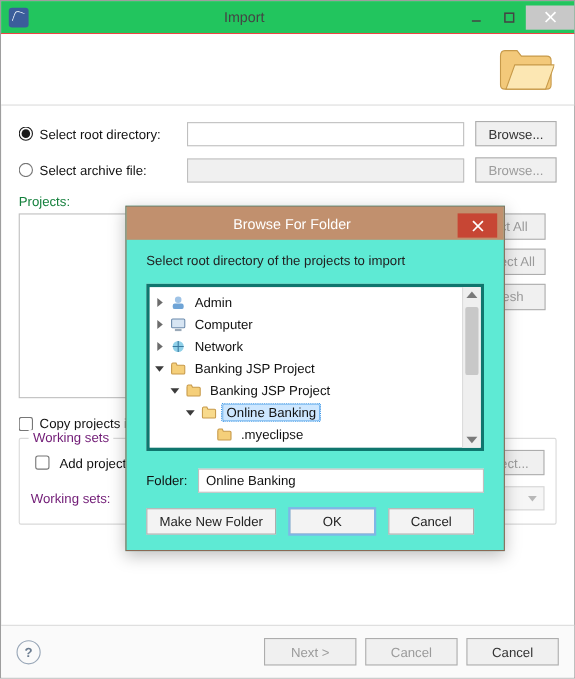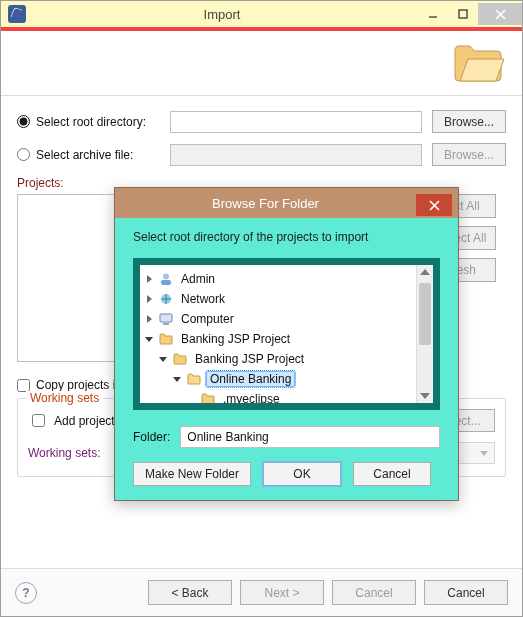--- a/index.html
+++ b/index.html
@@ -1,21 +1,21 @@
 <!DOCTYPE html>
 <html><head>
 <meta charset="utf-8">
 <style>
   * { box-sizing: border-box; font-family: "Segoe UI", Tahoma, sans-serif; font-size: 12px; }
   html, body { margin: 0; padding: 0; }
   body { background: #fff; }
 
   
   .outer-window { width: 523px; height: 617px; position: relative; border: 1px solid #9e9e9e; background: #fff; }
-  .outer-titlebar { height: 30px; background: #fef9c3; border-bottom: 4px solid #ef4444; display: flex; align-items: center; }
+  .outer-titlebar { height: 30px; background: #22c55e; border-bottom: 1px solid #ef4444; display: flex; align-items: center; }
   .outer-titlebar .app-icon { width: 18px; height: 18px; margin-left: 7px; background: #3b5d9b; border-radius: 3px; position: relative; }
   .outer-titlebar .app-icon::after { content: ""; position: absolute; left: 4px; top: 3px; width: 8px; height: 10px; border: 1.5px solid #d6e0ee; border-bottom: none; border-right: none; border-radius: 4px 0 0 0; transform: rotate(20deg); }
   .outer-titlebar .title { flex: 1; text-align: center; color: #444; font-size: 13px; }
   .win-btn-group { display: flex; height: 22px; margin-right: 0; }
   .win-btn { width: 30px; height: 22px; display: flex; align-items: center; justify-content: center; color: #555; }
   .win-btn.close { width: 44px; background: #c8c8c8; color: #fff; }
   .win-btn svg { display: block; }
 
   .header-band { padding: 10px 18px 12px 12px; display: flex; align-items: center; border-bottom: 1px solid #dcdcdc; background: #fff; }
   .header-band-text .ht-title { font-weight: bold; font-size: 14px; color: #0a0a0a; margin-bottom: 5px; }
@@ -26,31 +26,31 @@
   .form-area { padding: 14px 16px 0 16px; }
 
   .radio-row { display: flex; align-items: center; margin-bottom: 10px; }
   .radio-row input[type=radio] { margin: 0 6px 0 0; accent-color: #1a1a1a; }
   .radio-row label { width: 134px; color: #111; }
   .radio-row .text-field { flex: 1; height: 22px; border: 1px solid #bfbfbf; background: #fff; padding: 1px 4px; }
   .radio-row .text-field.disabled { background: #f0f0f0; color: #888; }
   .radio-row .browse-btn { width: 74px; height: 23px; margin-left: 10px; border: 1px solid #adadad; background: #f0f0f0; color: #333; }
   .radio-row .browse-btn:disabled { color: #9b9b9b; }
 
-  .projects-label { margin-top: 4px; margin-bottom: 4px; color: #7f1d1d; }
+  .projects-label { margin-top: 4px; margin-bottom: 4px; color: #15803d; }
   .projects-row { display: flex; gap: 10px; }
   .projects-list { width: 387px; height: 168px; border: 1px solid #bfbfbf; background: #fff; }
   .side-buttons { display: flex; flex-direction: column; gap: 8px; }
   .side-buttons button { width: 82px; height: 24px; border: 1px solid #adadad; background: #f0f0f0; color: #9b9b9b; }
 
   .chk-row { display: flex; align-items: center; gap: 6px; margin-top: 16px; color: #111; }
   .chk-row input[type=checkbox] { margin: 0; accent-color: #1a1a1a; }
 
   .group-box { margin-top: 6px; border: 1px solid #d9d9d9; border-radius: 2px; padding: 10px 10px 12px 10px; position: relative; }
-  .group-box .legend { position: absolute; top: -8px; left: 8px; background: #fff; padding: 0 4px; color: #c2410c; }
+  .group-box .legend { position: absolute; top: -8px; left: 8px; background: #fff; padding: 0 4px; color: #701a75; }
   .ws-row1 { display: flex; align-items: center; gap: 6px; }
   .ws-row1 .ws-label { flex: 1; color: #111; }
   .ws-row1 button { width: 72px; height: 23px; border: 1px solid #adadad; background: #f0f0f0; color: #9b9b9b; }
   .ws-row2 { display: flex; align-items: center; gap: 8px; margin-top: 10px; }
   .ws-row2 .lbl { color: #701a75; width: 86px; }
   .ws-row2 .combo { flex: 1; height: 22px; border: 1px solid #d6d6d6; background: #f6f6f6; position: relative; }
   .ws-row2 .combo::after { content: ""; position: absolute; right: 6px; top: 8px; border-left: 4px solid transparent; border-right: 4px solid transparent; border-top: 5px solid #b8b8b8; }
 
   .bottom-bar { position: absolute; left: 0; right: 0; bottom: 0; height: 48px; border-top: 1px solid #dcdcdc; background: #fafafa; display: flex; align-items: center; padding: 0 14px; gap: 8px; }
   .help-icon { width: 22px; height: 22px; border: 1.5px solid #98a6b7; border-radius: 50%; display: flex; align-items: center; justify-content: center; color: #6b7c90; font-weight: bold; margin-right: 6px; }
@@ -60,21 +60,21 @@
 
   
   .dialog { position: absolute; left: 113px; top: 186px; width: 345px; border: 1px solid #8a6a55; background: #5eead4; box-shadow: 0 4px 14px rgba(0,0,0,.25); }
   .dlg-title { height: 30px; background: #c1906e; display: flex; align-items: center; }
   .dlg-title .t { flex: 1; text-align: center; color: #fff; font-size: 13px; }
   .dlg-close { width: 36px; height: 22px; margin: 4px 6px 0 0; background: #c74634; display: flex; align-items: center; justify-content: center; }
   .dlg-close svg { display: block; }
   .dlg-body { padding: 12px 18px 14px 18px; }
   .dlg-instr { color: #222; margin-bottom: 14px; }
 
-  .tree-wrap { border: 7px solid #0f766e; background: #fff; height: 152px; display: flex; }
+  .tree-wrap { border: 3px solid #0f766e; background: #fff; height: 152px; display: flex; }
   .tree { flex: 1; padding: 4px 2px 4px 4px; overflow: hidden; }
   .vscroll { width: 17px; background: #efefef; border-left: 1px solid #dcdcdc; position: relative; }
   .vscroll .arrow { position: absolute; left: 3px; width: 0; height: 0; border-left: 5px solid transparent; border-right: 5px solid transparent; }
   .vscroll .arrow.up { top: 4px; border-bottom: 6px solid #7a7a7a; }
   .vscroll .arrow.down { bottom: 4px; border-top: 6px solid #7a7a7a; }
   .vscroll .thumb { position: absolute; left: 2px; right: 2px; top: 18px; height: 62px; background: #c8c8c8; border-radius: 2px; }
 
   .node { display: flex; align-items: center; height: 20px; gap: 4px; white-space: nowrap; }
   .expander { width: 10px; display: flex; justify-content: center; color: #6b6b6b; }
   .tri-r::before { content: ""; border-top: 4px solid transparent; border-bottom: 4px solid transparent; border-left: 5px solid #6b6b6b; }
@@ -176,21 +176,20 @@
       </div>
     </div>
 
   </div>
 
   <div class="bottom-bar">
     <div class="help-icon">
         <span>?</span>
       </div>
     <div class="spacer"></div>
-    <button>&lt; Back</button>
     <button disabled="">Next &gt;</button>
     <button disabled="">Cancel</button>
     <button>Cancel</button>
   </div>
 
   <div class="dialog">
     <div class="dlg-title">
       <span class="t">Browse For Folder</span>
       <div class="dlg-close">
         <svg width="11" height="11">
@@ -211,35 +210,35 @@
                   <circle cx="7" cy="4.5" r="3" fill="#9fc3e6"></circle>
                   <rect x="2" y="8" width="10" height="5" rx="2" fill="#6fa4d6"></rect>
                 </svg>
               </span>
             <span class="nlabel">Admin</span>
           </div>
           <div class="node ind1">
             <span class="expander tri-r"></span>
             <span class="ticon">
                 <svg width="14" height="14">
+                  <rect x="1" y="2" width="12" height="8" rx="1" fill="#d7e5f3" stroke="#6b8aac"></rect>
+                  <rect x="4" y="11" width="6" height="2" fill="#9aa9b8"></rect>
+                </svg>
+              </span>
+            <span class="nlabel">Computer</span>
+          </div>
+          <div class="node ind1">
+            <span class="expander tri-r"></span>
+            <span class="ticon">
+                <svg width="14" height="14">
                   <circle cx="7" cy="7" r="5" fill="#8fd0e8"></circle>
                   <path d="M2 7 H12 M7 2 V12" stroke="#3a7aa0" stroke-width="1"></path>
                 </svg>
               </span>
             <span class="nlabel">Network</span>
-          </div>
-          <div class="node ind1">
-            <span class="expander tri-r"></span>
-            <span class="ticon">
-                <svg width="14" height="14">
-                  <rect x="1" y="2" width="12" height="8" rx="1" fill="#d7e5f3" stroke="#6b8aac"></rect>
-                  <rect x="4" y="11" width="6" height="2" fill="#9aa9b8"></rect>
-                </svg>
-              </span>
-            <span class="nlabel">Computer</span>
           </div>
           <div class="node ind1">
             <span class="expander tri-d"></span>
             <span class="ticon">
                 <svg width="14" height="12">
                   <path d="M1 3 L1 10 Q1 11 2 11 L12 11 Q13 11 13 10 L13 4 Q13 3 12 3 L6 3 L5 1 L2 1 Q1 1 1 3 Z" fill="#f5cf7a" stroke="#c79a4a"></path>
                 </svg>
               </span>
             <span class="nlabel">Banking JSP Project</span>
           </div>

